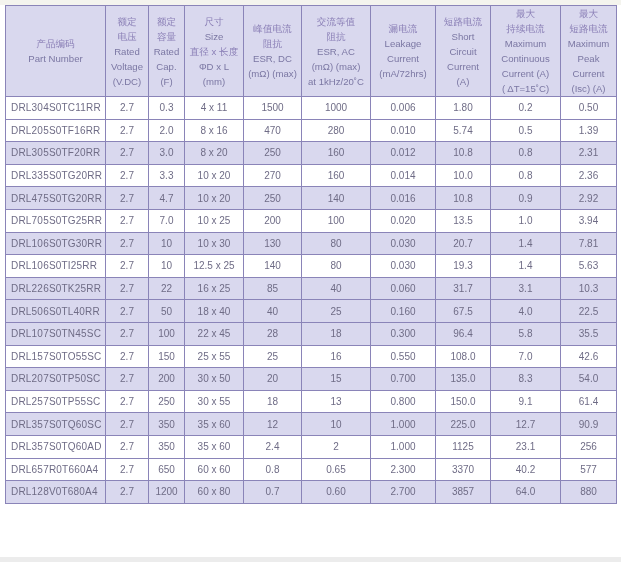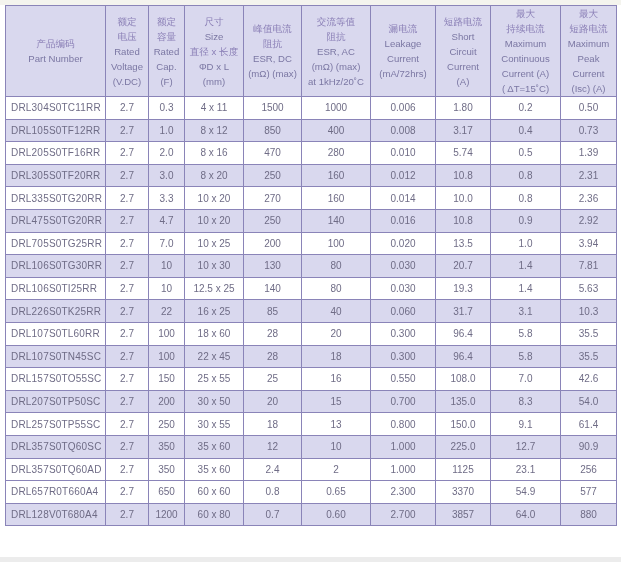--- a/index.html
+++ b/index.html
@@ -114,32 +114,20 @@
         <td>2.7</td>
         <td>0.3</td>
         <td>4 x 11</td>
         <td>1500</td>
         <td>1000</td>
         <td>0.006</td>
         <td>1.80</td>
         <td>0.2</td>
         <td>0.50</td>
       </tr>
-      <tr class="shade">
-        <td class="pn">DRL105S0TF12RR</td>
-        <td>2.7</td>
-        <td>1.0</td>
-        <td>8 x 12</td>
-        <td>850</td>
-        <td>400</td>
-        <td>0.008</td>
-        <td>3.17</td>
-        <td>0.4</td>
-        <td>0.73</td>
-      </tr>
       <tr class="plain">
         <td class="pn">DRL205S0TF16RR</td>
         <td>2.7</td>
         <td>2.0</td>
         <td>8 x 16</td>
         <td>470</td>
         <td>280</td>
         <td>0.010</td>
         <td>5.74</td>
         <td>0.5</td>
@@ -222,31 +210,31 @@
         <td>2.7</td>
         <td>22</td>
         <td>16 x 25</td>
         <td>85</td>
         <td>40</td>
         <td>0.060</td>
         <td>31.7</td>
         <td>3.1</td>
         <td>10.3</td>
       </tr>
-      <tr class="plain">
-        <td class="pn">DRL107S0TL60RR</td>
-        <td>2.7</td>
-        <td>100</td>
-        <td>18 x 60</td>
-        <td>28</td>
-        <td>20</td>
-        <td>0.300</td>
-        <td>96.4</td>
-        <td>5.8</td>
-        <td>35.5</td>
+      <tr class="shade">
+        <td class="pn">DRL506S0TL40RR</td>
+        <td>2.7</td>
+        <td>50</td>
+        <td>18 x 40</td>
+        <td>40</td>
+        <td>25</td>
+        <td>0.160</td>
+        <td>67.5</td>
+        <td>4.0</td>
+        <td>22.5</td>
       </tr>
       <tr class="shade">
         <td class="pn">DRL107S0TN45SC</td>
         <td>2.7</td>
         <td>100</td>
         <td>22 x 45</td>
         <td>28</td>
         <td>18</td>
         <td>0.300</td>
         <td>96.4</td>
@@ -315,21 +303,21 @@
       </tr>
       <tr class="plain">
         <td class="pn">DRL657R0T660A4</td>
         <td>2.7</td>
         <td>650</td>
         <td>60 x 60</td>
         <td>0.8</td>
         <td>0.65</td>
         <td>2.300</td>
         <td>3370</td>
-        <td>54.9</td>
+        <td>40.2</td>
         <td>577</td>
       </tr>
       <tr class="shade">
         <td class="pn">DRL128V0T680A4</td>
         <td>2.7</td>
         <td>1200</td>
         <td>60 x 80</td>
         <td>0.7</td>
         <td>0.60</td>
         <td>2.700</td>

